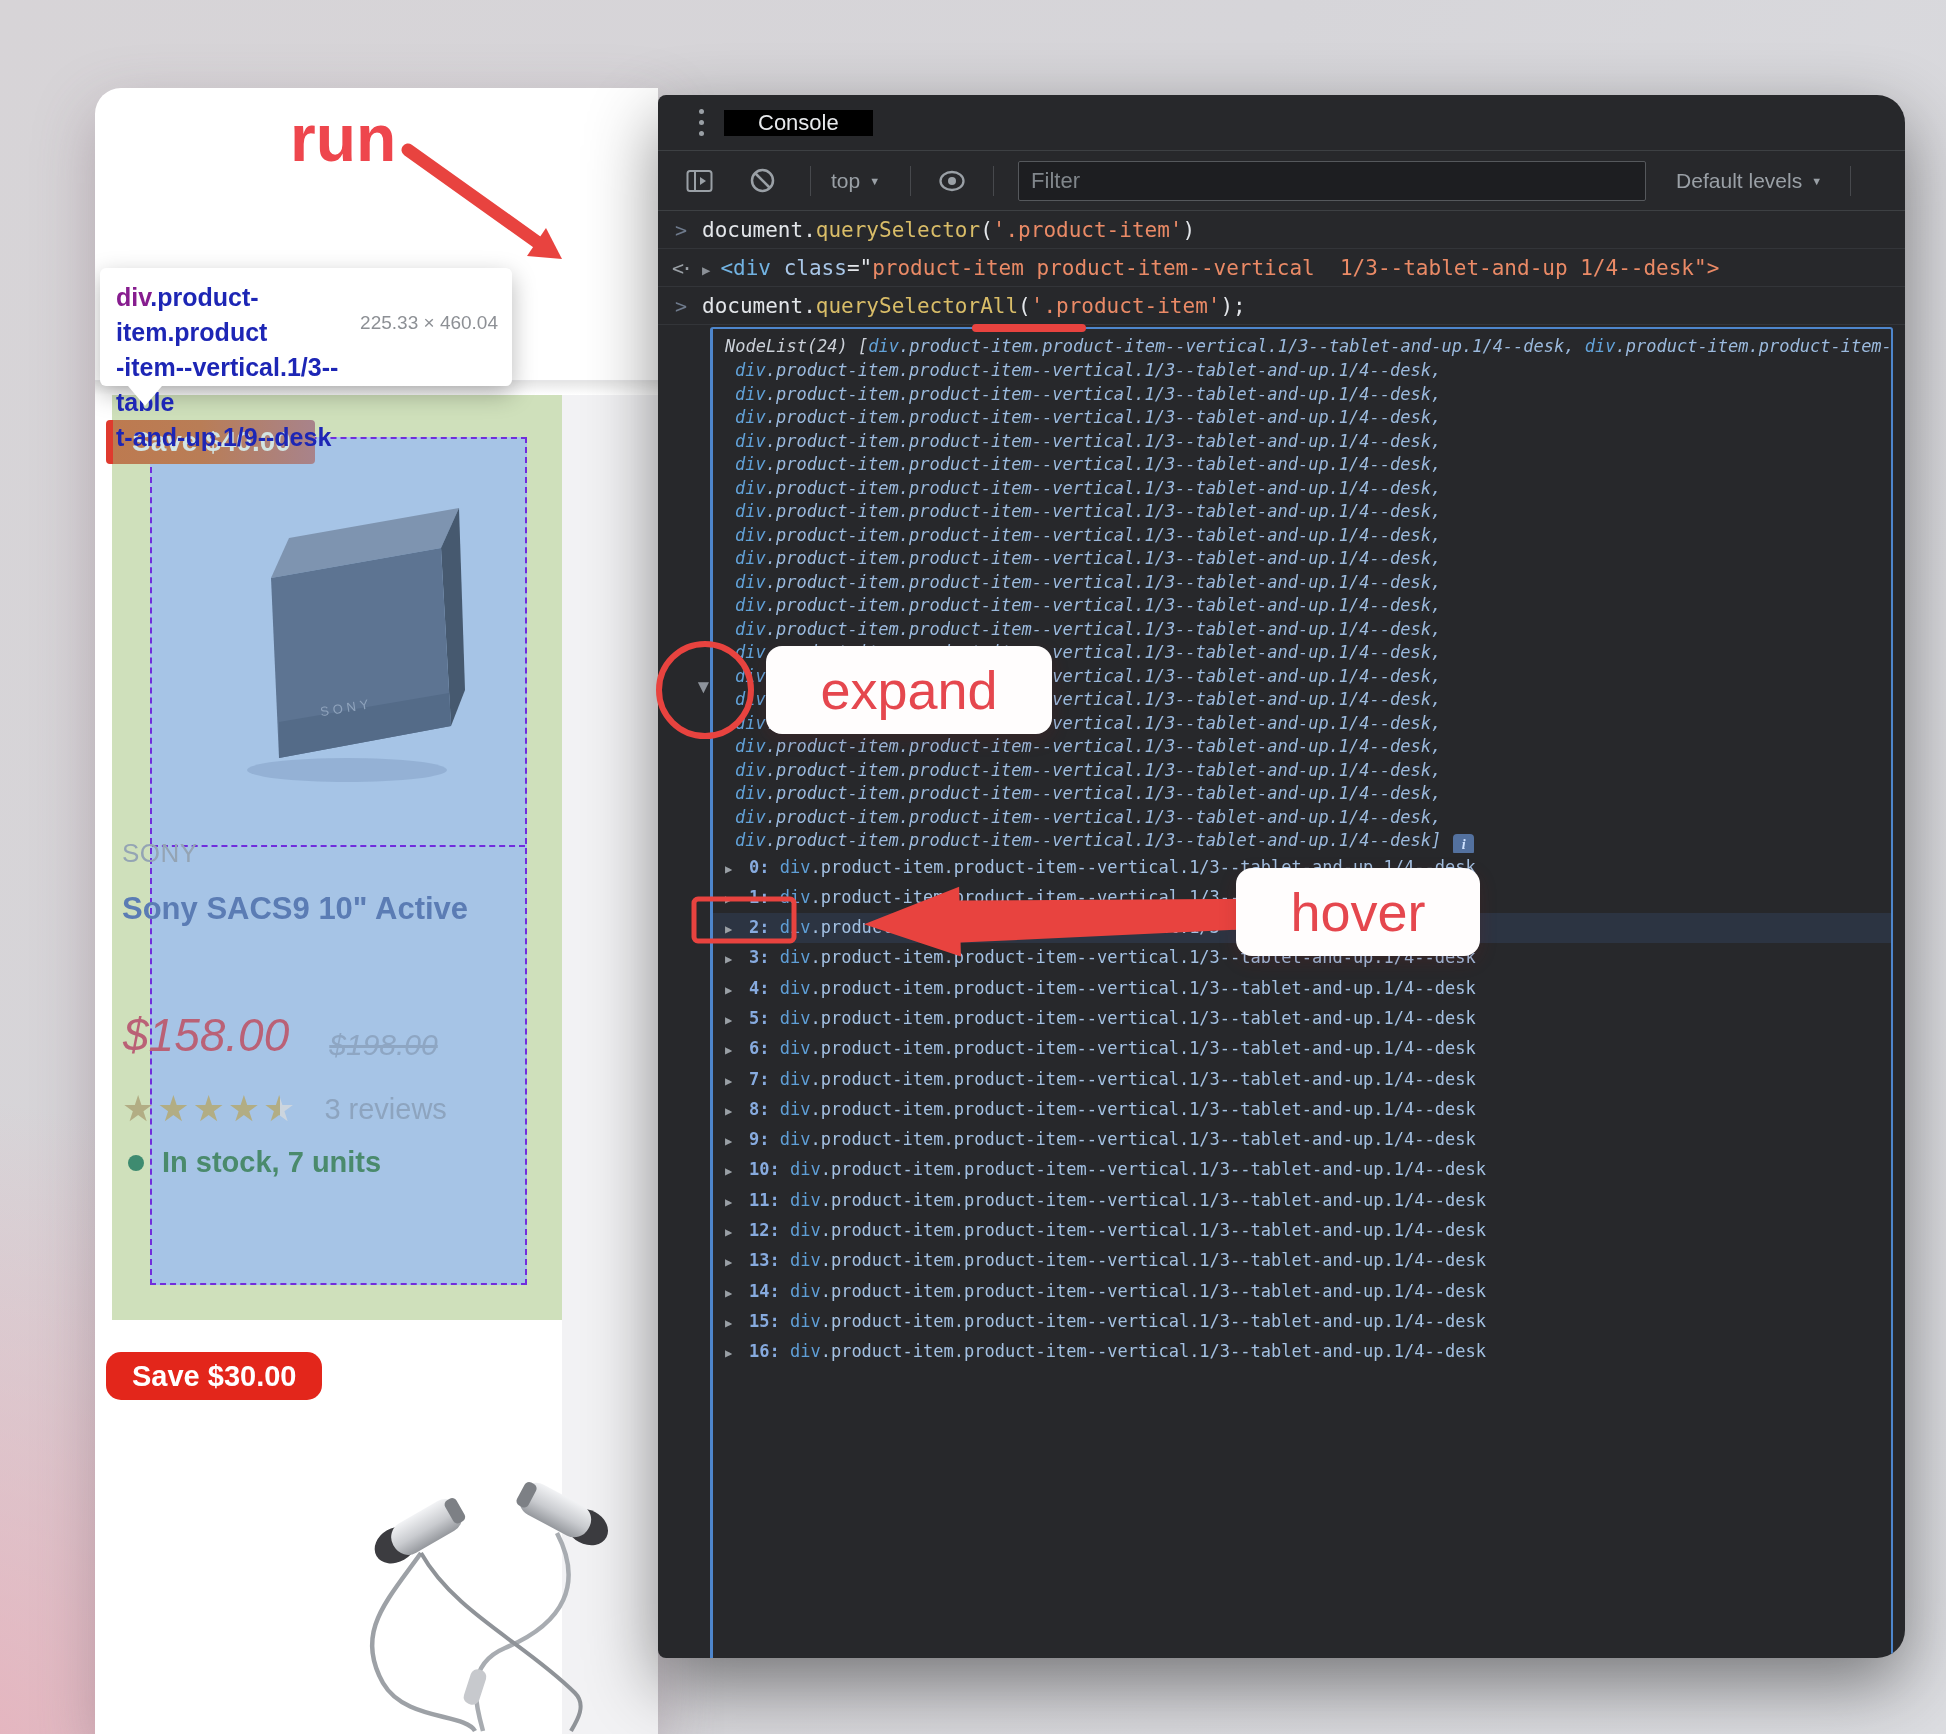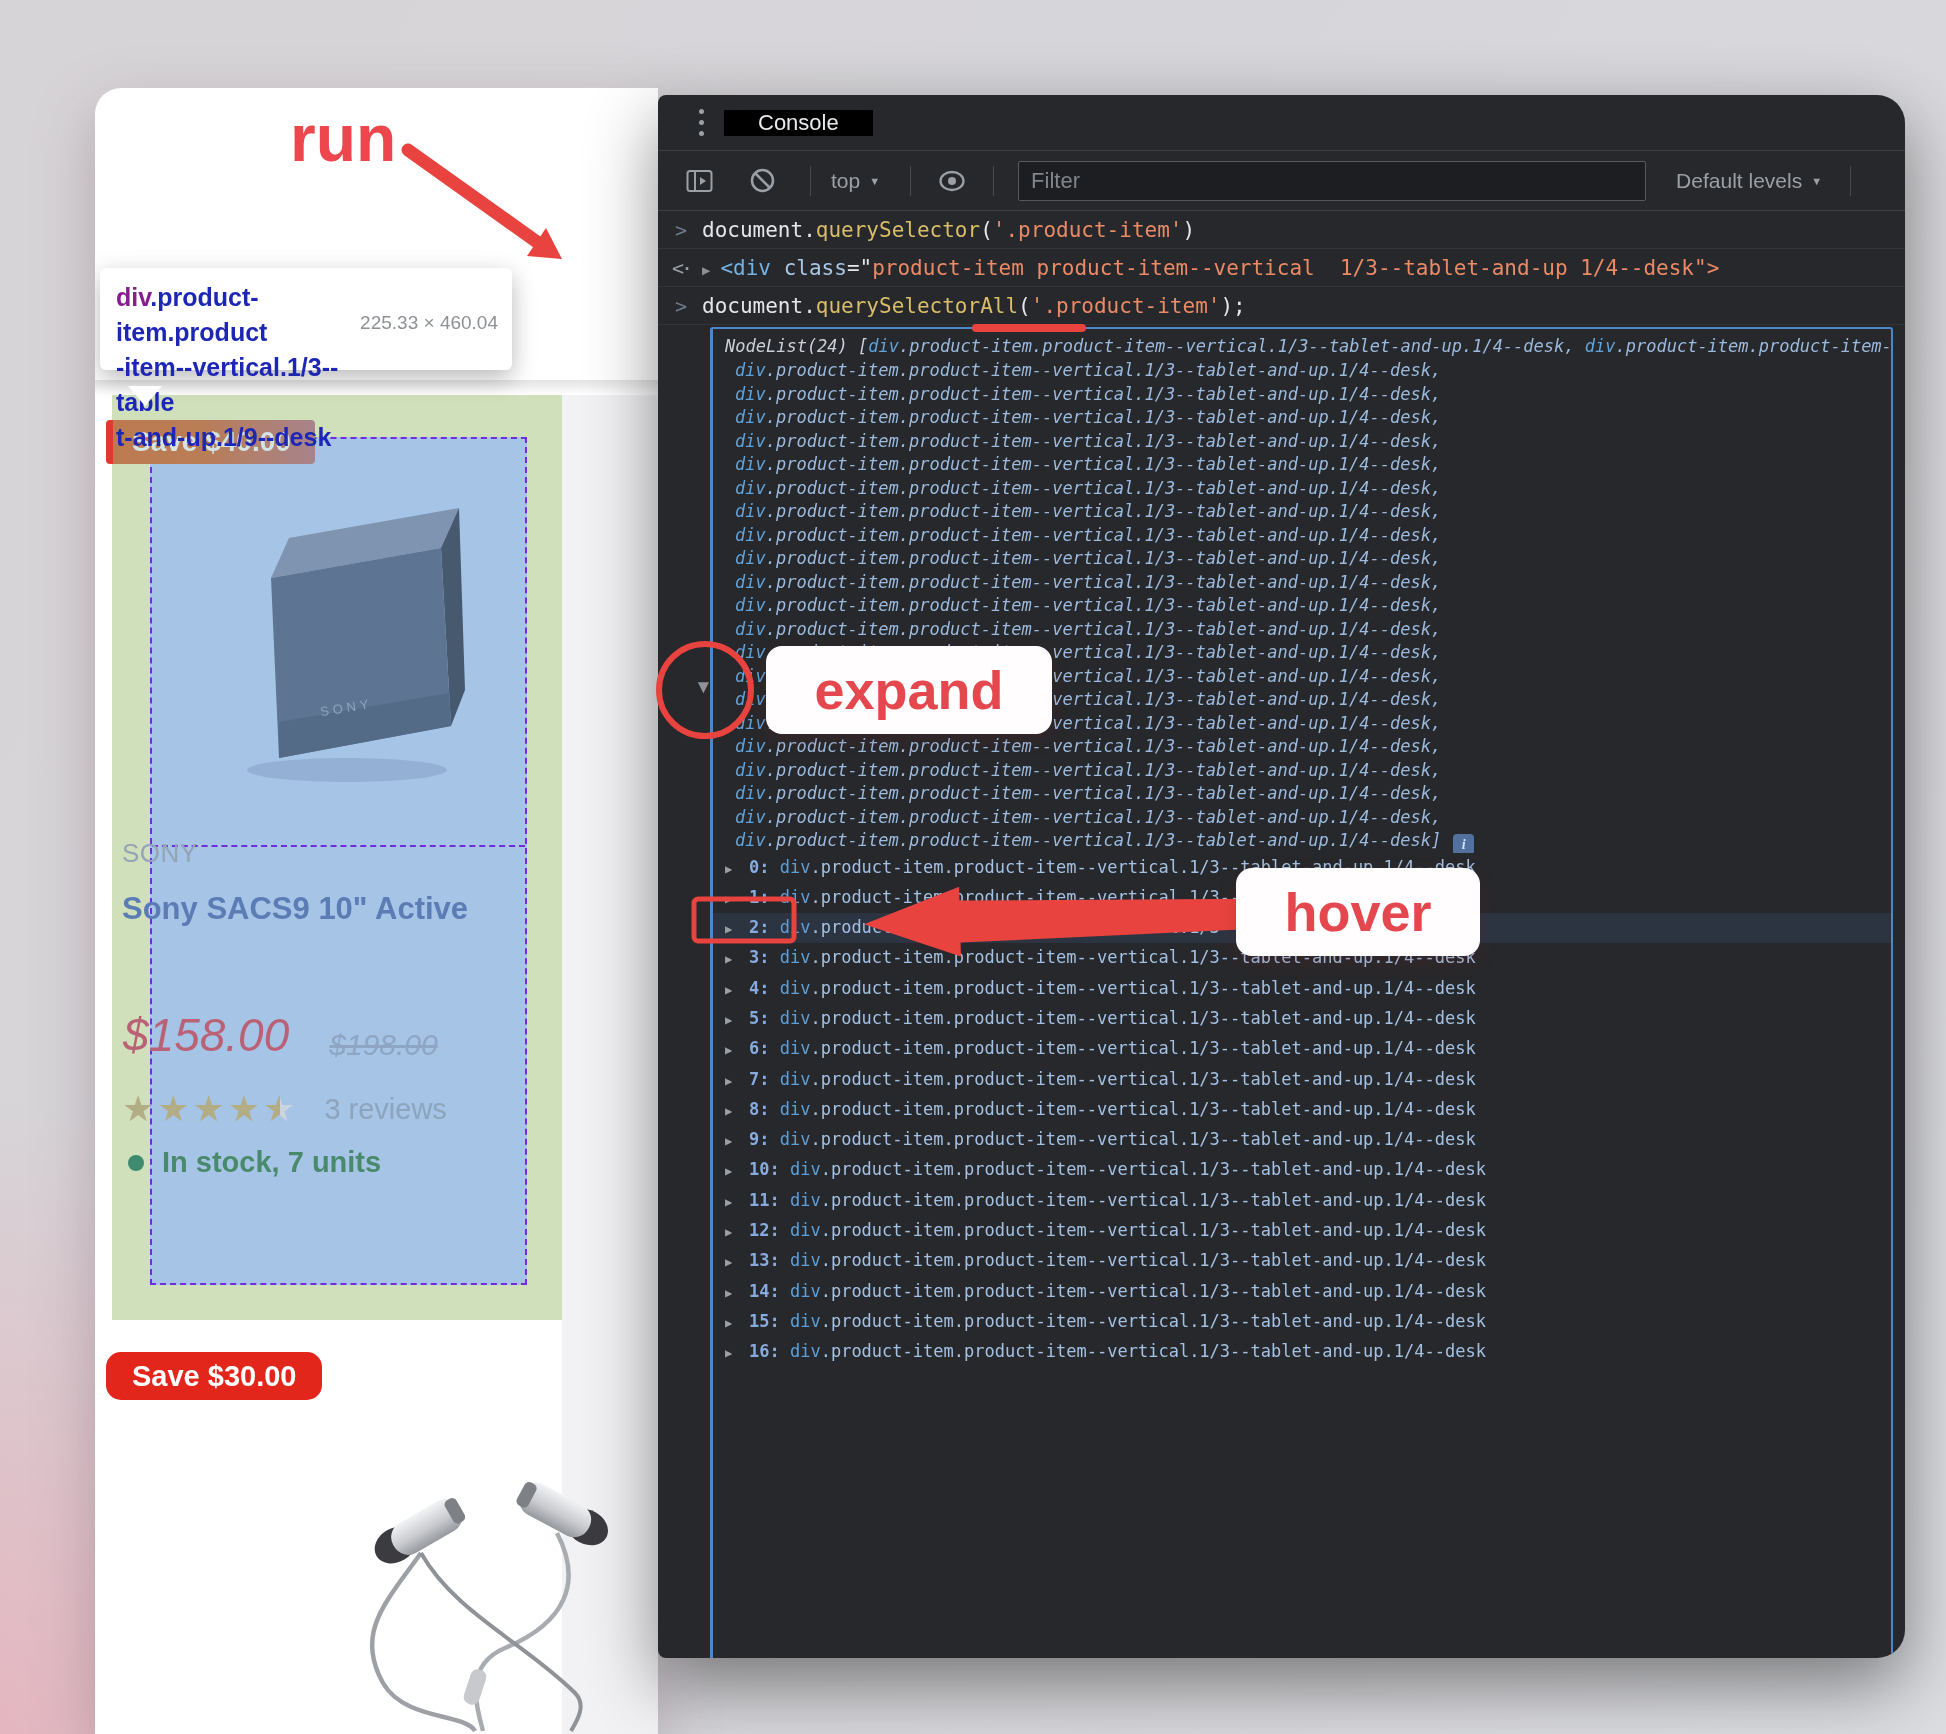--- a/index.html
+++ b/index.html
@@ -36,21 +36,21 @@
   .rating-row { position:absolute; left:27px; top:1000px; display:flex; align-items:center; z-index:3; }
   .stars { font-size:36px; color:#b2ad84; letter-spacing:3px; }
   .star-half { background:linear-gradient(90deg,#b2ad84 50%, #ccd5de 50%); -webkit-background-clip:text; background-clip:text; color:transparent; }
   .reviews { font-size:29px; color:#8da4bf; margin-left:26px; }
   .stock-row { position:absolute; left:33px; top:1058px; display:flex; align-items:center; z-index:3; }
   .stock-dot { width:16px; height:16px; border-radius:50%; background:#3e8b70; margin-right:18px; }
   .stock-text { font-size:29px; font-weight:bold; color:#4a8a6c; }
   .earbuds { position:absolute; left:230px; top:1345px; }
 
   
-  .tooltip { position:absolute; left:5px; top:180px; width:412px; height:102px; background:#fff;
+  .tooltip { position:absolute; left:5px; top:180px; width:412px; height:118px; background:#fff;
     border-radius:6px; box-shadow:0 8px 24px rgba(0,0,0,.28); padding:12px 16px; z-index:6; }
   .tt-selector { font-size:25px; font-weight:bold; color:#1d26b5; line-height:35px; width:270px; }
   .tt-tag { color:#871d8f; }
   .tt-dims { position:absolute; right:14px; top:44px; font-size:19px; color:#8d9095; font-weight:normal; }
   .tt-caret { position:absolute; left:28px; top:118px; width:0; height:0;
     border-left:17px solid transparent; border-right:17px solid transparent; border-top:20px solid #fff; }
 
   
   .devtools { position:absolute; left:658px; top:95px; width:1247px; height:1563px;
     background:#27282b; border-radius:8px 28px 28px 8px; box-shadow:0 26px 70px rgba(0,0,0,.45);
@@ -90,21 +90,21 @@
   .t2 { color:#5f9fd7; font-style:normal; } .r2 { color:#a3c1e3; font-style:normal; }
   .info-icon { display:inline-flex; justify-content:center; align-items:center; width:21px; height:21px;
     border-radius:4px; background:#53719f; color:#cfe2ff; font-size:14px; font-style:italic; font-weight:bold;
     font-family:"Liberation Serif", serif; margin-left:12px; transform:translateY(3px); }
 
   
   .anno-svg { position:absolute; left:0; top:0; z-index:50; pointer-events:none; }
   .run-label { position:absolute; left:290px; top:100px; font-size:66px; font-weight:bold; color:#ee464d; z-index:51; }
   .pill { position:absolute; display:flex; align-items:center; justify-content:center;
     background:#fffdfd; border-radius:16px; box-shadow:0 6px 18px rgba(120,30,30,.20);
-    font-size:54px; font-weight:bold; color:#e5474e; z-index:51; }
+    font-size:54px; font-weight:normal; color:#e5474e; z-index:51; }
   .pill-expand { left:766px; top:646px; width:286px; height:88px; }
   .pill-hover { left:1236px; top:868px; width:244px; height:88px; }
   .nl-caret-float { position:absolute; left:694px; top:676px; font-size:19px; color:#8d939b; z-index:49; }
 </style>
 </head>
 <body>
 
 <div class="stage">
 
   <div class="page">

